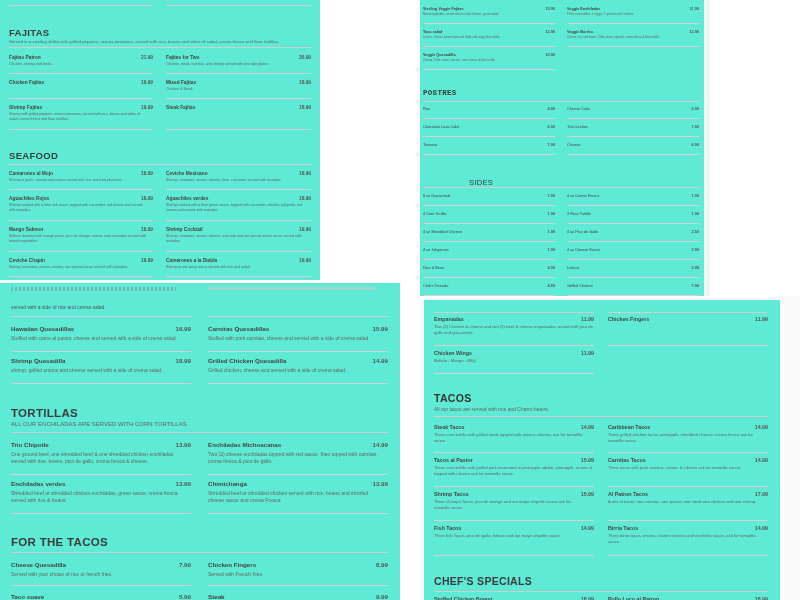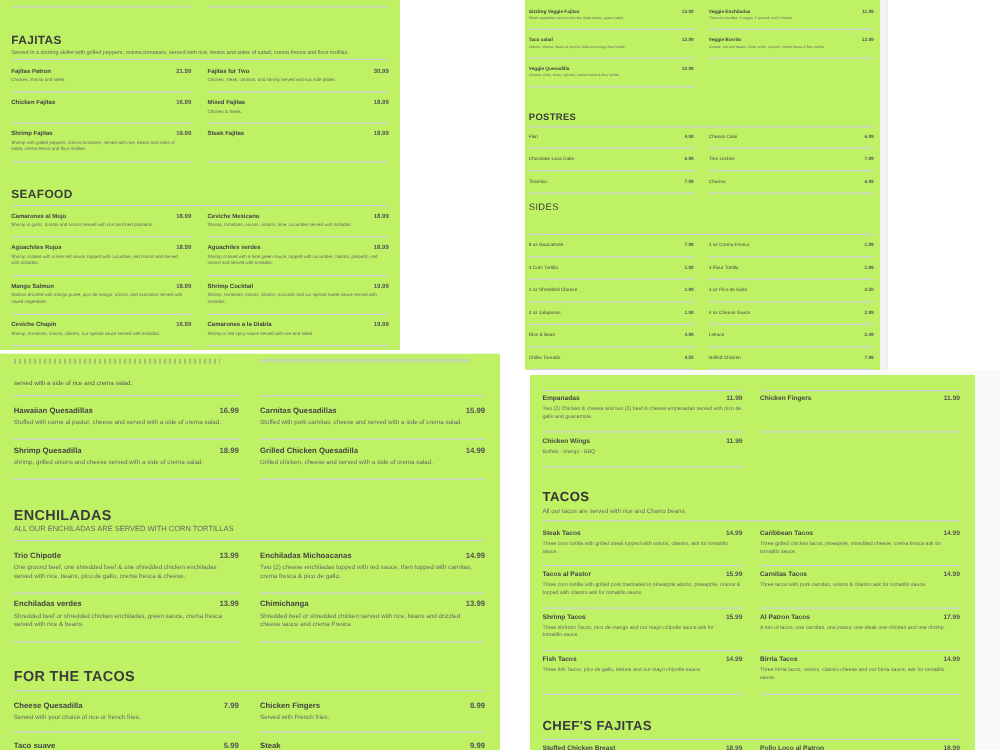--- a/index.html
+++ b/index.html
@@ -1,19 +1,19 @@
 <!DOCTYPE html>
 <html><head>
 <meta charset="utf-8">
 <style>
   * { box-sizing: border-box; margin: 0; padding: 0; }
   html, body { width: 800px; height: 600px; overflow: hidden; background: #ffffff; }
   body { font-family: "Liberation Sans", sans-serif; color: #444; position: relative; }
 
-  .panel { position: absolute; overflow: hidden; background: #bef264; }
+  .panel { position: absolute; overflow: hidden; background: #5eead4; }
   .section-title { font-weight: bold; color: #3c3c3c; letter-spacing: 0.3px; }
   .section-sub { color: #666; }
   .rule { border-bottom: 1px solid #cfcfcf; }
 
   .item { position: absolute; border-bottom: 1px solid #d2d2d2; }
   .item .name { position: absolute; left: 0; top: 0; font-weight: bold; color: #444; white-space: nowrap; }
   .item .price { position: absolute; right: 0; top: 0; font-weight: bold; color: #555; }
   .item .desc { position: absolute; left: 0; color: #666; line-height: 1.45; }
 
   
@@ -155,21 +155,21 @@
     <span class="name">Shrimp Quesadilla</span>
     <span class="price">18.99</span>
     <span class="desc" style="white-space:nowrap;">shrimp, grilled onions and cheese served with a side of crema salad.</span>
   </div>
   <div class="item" style="left:208px;top:74px;width:180px;height:27px;">
     <span class="name">Grilled Chicken Quesadilla</span>
     <span class="price">14.99</span>
     <span class="desc" style="white-space:nowrap;">Grilled chicken, cheese and served with a side of crema salad.</span>
   </div>
 
-  <div class="section-title" style="top:124px;">ENCHILADAS</div>
+  <div class="section-title" style="top:124px;">TORTILLAS</div>
   <div class="section-sub" style="top:138px;">ALL OUR ENCHILADAS ARE SERVED WITH CORN TORTILLAS</div>
   <div class="rule" style="position:absolute;left:11px;top:149px;width:377px;"></div>
 
   <div class="item" style="left:11px;top:158px;width:180px;height:34px;">
     <span class="name">Trio Chipotle</span>
     <span class="price">13.99</span>
     <span class="desc" style="width:175px;">One ground beef, one shredded beef &amp; one shredded chicken enchiladas served with rice, beans, pico de gallo, crema fresca &amp; cheese.</span>
   </div>
   <div class="item" style="left:208px;top:158px;width:180px;height:34px;">
     <span class="name">Enchiladas Michoacanas</span>
@@ -230,21 +230,21 @@
     <span class="name">Veggie Burrito</span>
     <span class="price">12.99</span>
     <span class="desc" style="white-space:nowrap;">Cheese, rice and beans, Chile, onion, spinach, crema fresca &amp; flour tortilla</span>
   </div>
   <div class="item" style="left:3px;top:53px;width:132px;height:17px;">
     <span class="name">Veggie Quesadilla</span>
     <span class="price">10.99</span>
     <span class="desc" style="white-space:nowrap;">Cheese, Chile, onion, spinach, crema fresca &amp; flour tortilla</span>
   </div>
 
-  <div class="section-title" style="top:89px;">POSTRES</div>
+  <div class="section-title" style="top:89px;font-family:Liberation Mono, monospace;">POSTRES</div>
   <div class="rule" style="position:absolute;left:3px;top:101px;width:276px;"></div>
 
   <div class="item" style="left:3px;top:107px;width:132px;height:12px;">
     <span class="name" style="font-weight:normal;">Flan</span>
     <span class="price">4.99</span>
   </div>
   <div class="item" style="left:147px;top:107px;width:132px;height:12px;">
     <span class="name" style="font-weight:normal;">Cheese Cake</span>
     <span class="price">6.99</span>
   </div>
@@ -258,21 +258,21 @@
   </div>
   <div class="item" style="left:3px;top:143px;width:132px;height:12px;">
     <span class="name" style="font-weight:normal;">Tiramisu</span>
     <span class="price">7.99</span>
   </div>
   <div class="item" style="left:147px;top:143px;width:132px;height:12px;">
     <span class="name" style="font-weight:normal;">Churros</span>
     <span class="price">6.99</span>
   </div>
 
-  <div class="section-title" style="top:161px;font-weight:normal;">SIDES</div>
+  <div class="section-title" style="top:178px;font-weight:normal;margin-left:46px;">SIDES</div>
   <div class="rule" style="position:absolute;left:3px;top:187px;width:276px;"></div>
 
   <div class="item" style="left:3px;top:194px;width:132px;height:12px;">
     <span class="name" style="font-weight:normal;">8 oz Guacamole</span>
     <span class="price">7.99</span>
   </div>
   <div class="item" style="left:147px;top:194px;width:132px;height:12px;">
     <span class="name" style="font-weight:normal;">4 oz Crema Fresca</span>
     <span class="price">1.99</span>
   </div>
@@ -375,21 +375,21 @@
     <span class="name">Fish Tacos</span>
     <span class="price">14.99</span>
     <span class="desc" style="white-space:nowrap;">Three fish Tacos, pico de gallo, lettuce and our mayo chipotle sauce.</span>
   </div>
   <div class="item" style="left:184px;top:225px;width:160px;height:31px;">
     <span class="name">Birria Tacos</span>
     <span class="price">14.99</span>
     <span class="desc" style="width:152px;">Three birria tacos, onions, cilantro cheese and our birria sauce, ask for tomatillo sauce.</span>
   </div>
 
-  <div class="section-title" style="top:275px;">CHEF'S FAJITAS</div>
+  <div class="section-title" style="top:275px;">CHEF'S SPECIALS</div>
   <div class="rule" style="position:absolute;left:10px;top:291px;width:334px;"></div>
   <div class="item" style="left:10px;top:296px;width:160px;height:10px;border:none;">
     <span class="name">Stuffed Chicken Breast</span>
     <span class="price">18.99</span>
   </div>
   <div class="item" style="left:184px;top:296px;width:160px;height:10px;border:none;">
     <span class="name">Pollo Loco al Patron</span>
     <span class="price">18.99</span>
   </div>
 </div>

